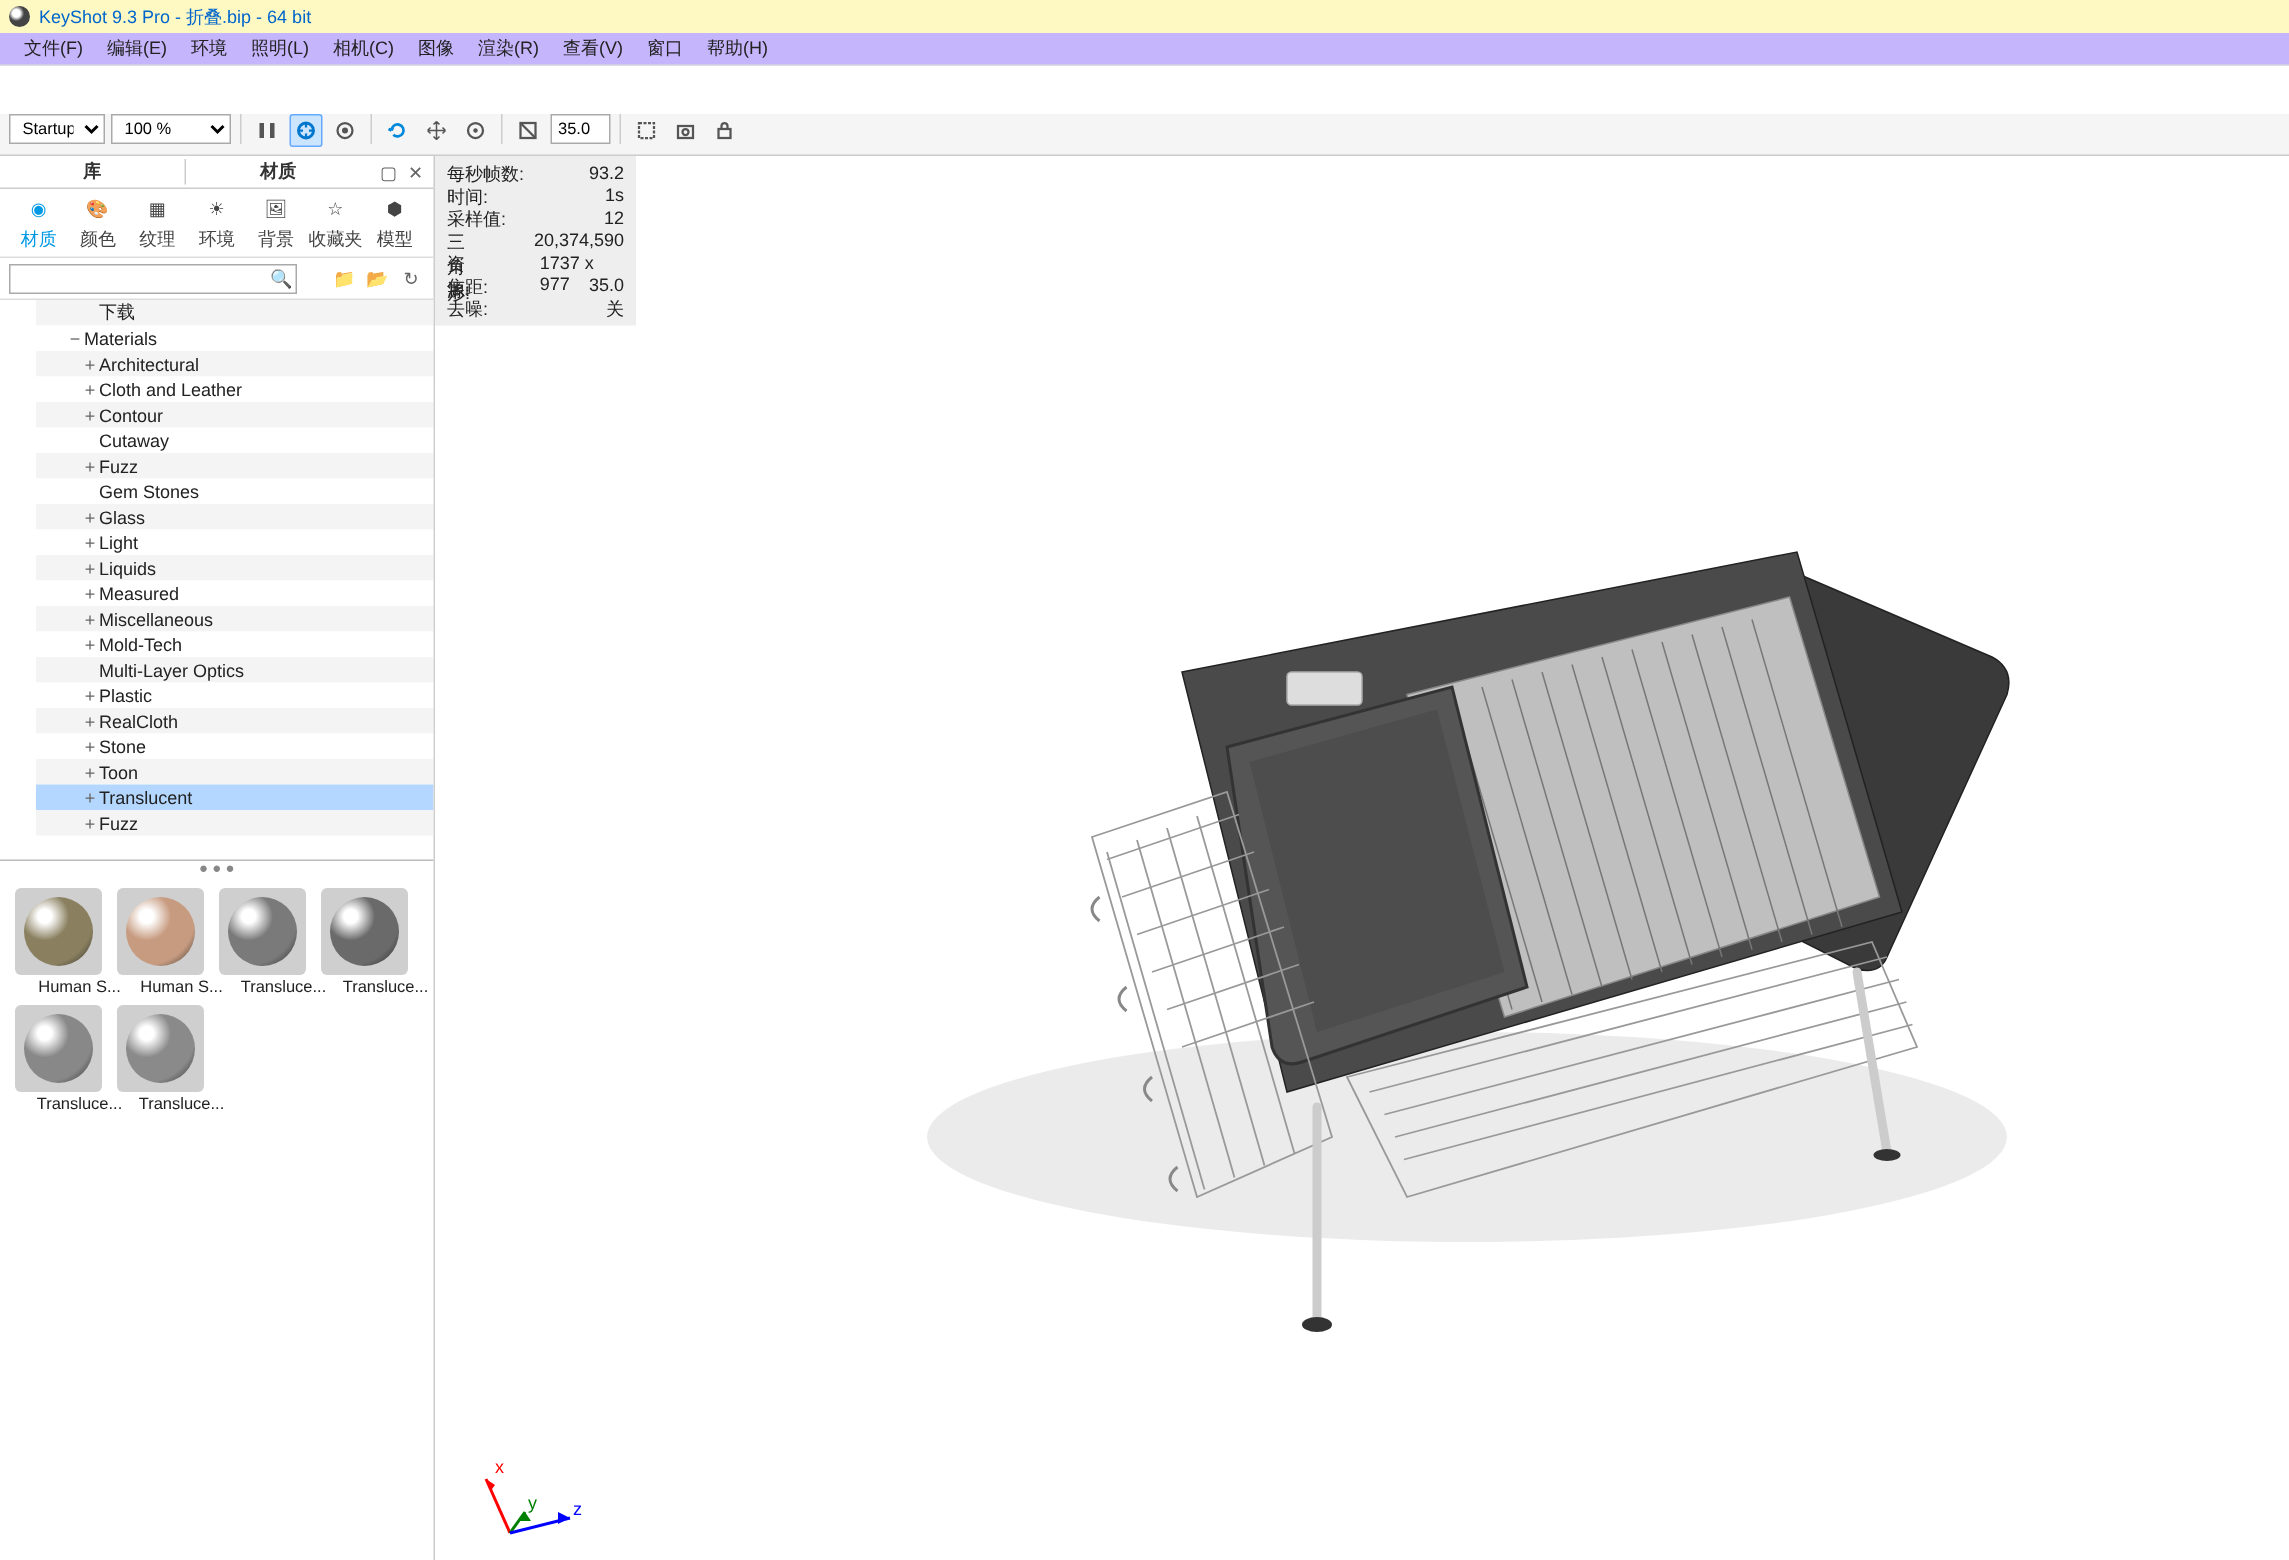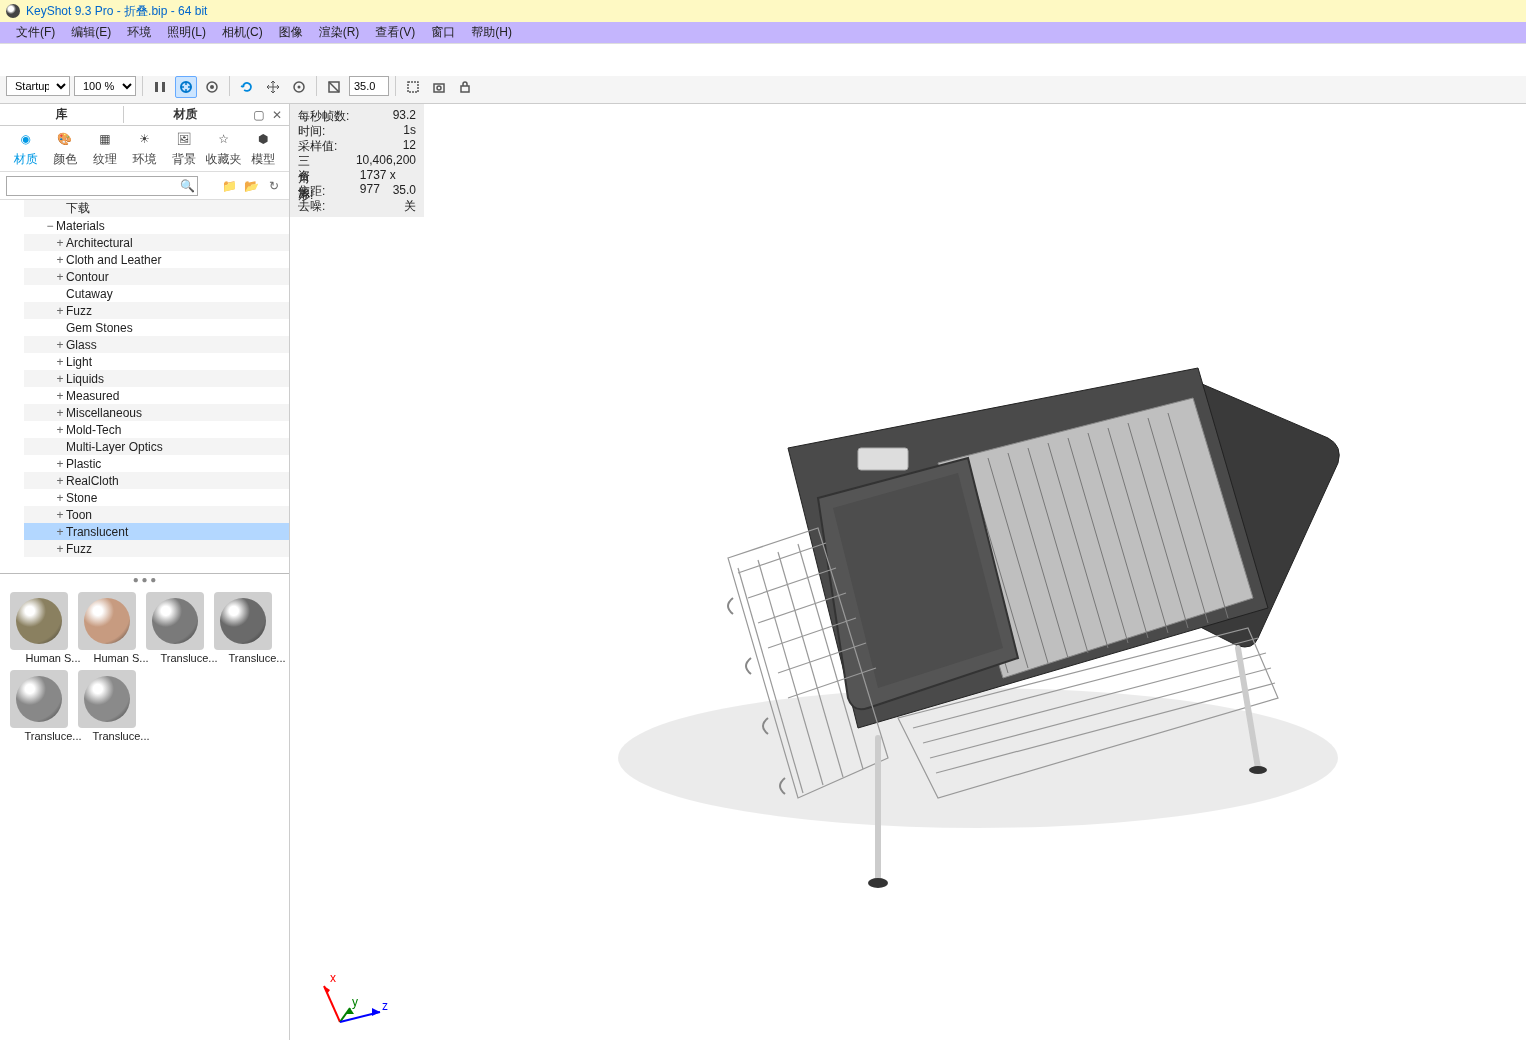--- a/index.html
+++ b/index.html
@@ -83,21 +83,21 @@
     <div class="menu-item">渲染(R)</div>
     <div class="menu-item">查看(V)</div>
     <div class="menu-item">窗口</div>
     <div class="menu-item">帮助(H)</div>
   </div>
 
 <div class="toolbar">
   <select style="width:64px">
     <option>Startup</option>
   </select>
-  <select style="width:62px">
+  <select style="width:80px">
     <option>100 %</option>
   </select>
   <div class="sep"></div>
   <div class="tb-btn">
       <svg width="14" height="14">
         <rect x="2" y="2" width="3" height="10" fill="#555"></rect>
         <rect x="9" y="2" width="3" height="10" fill="#555"></rect>
       </svg>
     </div>
   <div class="tb-btn active">
@@ -369,21 +369,21 @@
         <div class="row">
           <span>时间:</span>
           <span>1s</span>
         </div>
         <div class="row">
           <span>采样值:</span>
           <span>12</span>
         </div>
         <div class="row">
           <span>三角形:</span>
-          <span>10,406,200</span>
+          <span>20,374,590</span>
         </div>
         <div class="row">
           <span>资源:</span>
           <span>1737 x 977</span>
         </div>
         <div class="row">
           <span>焦距:</span>
           <span>35.0</span>
         </div>
         <div class="row">

